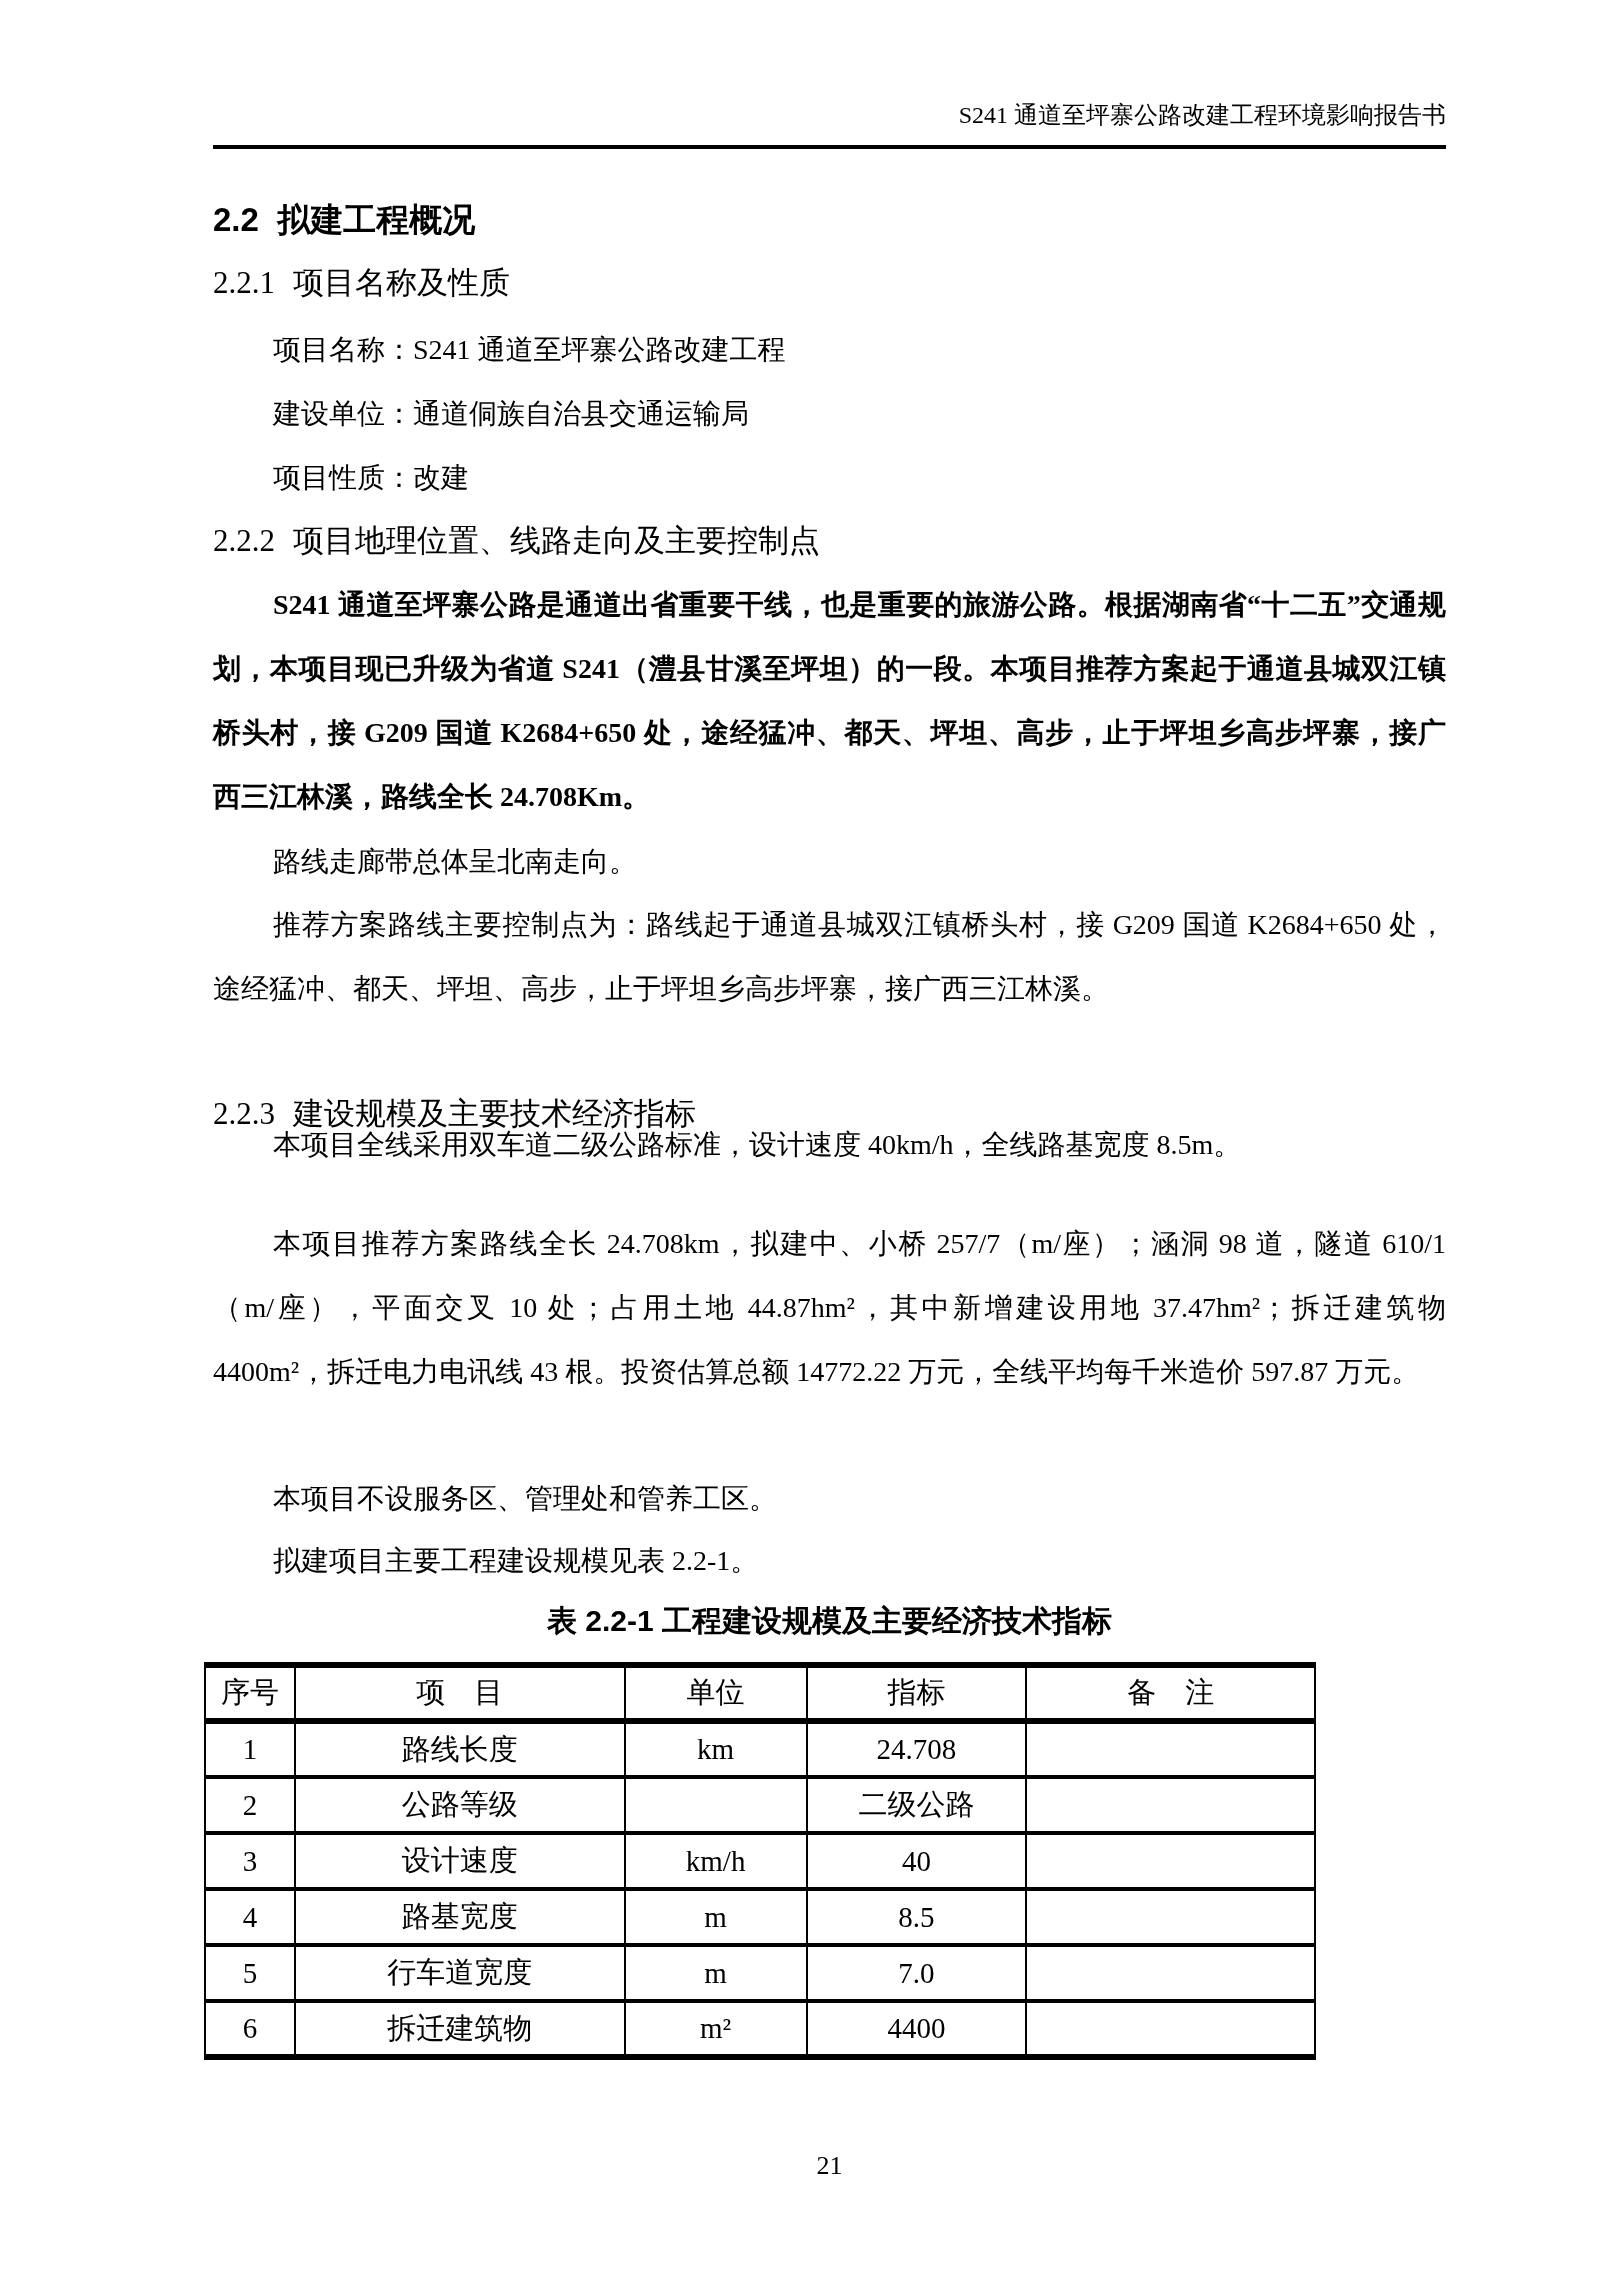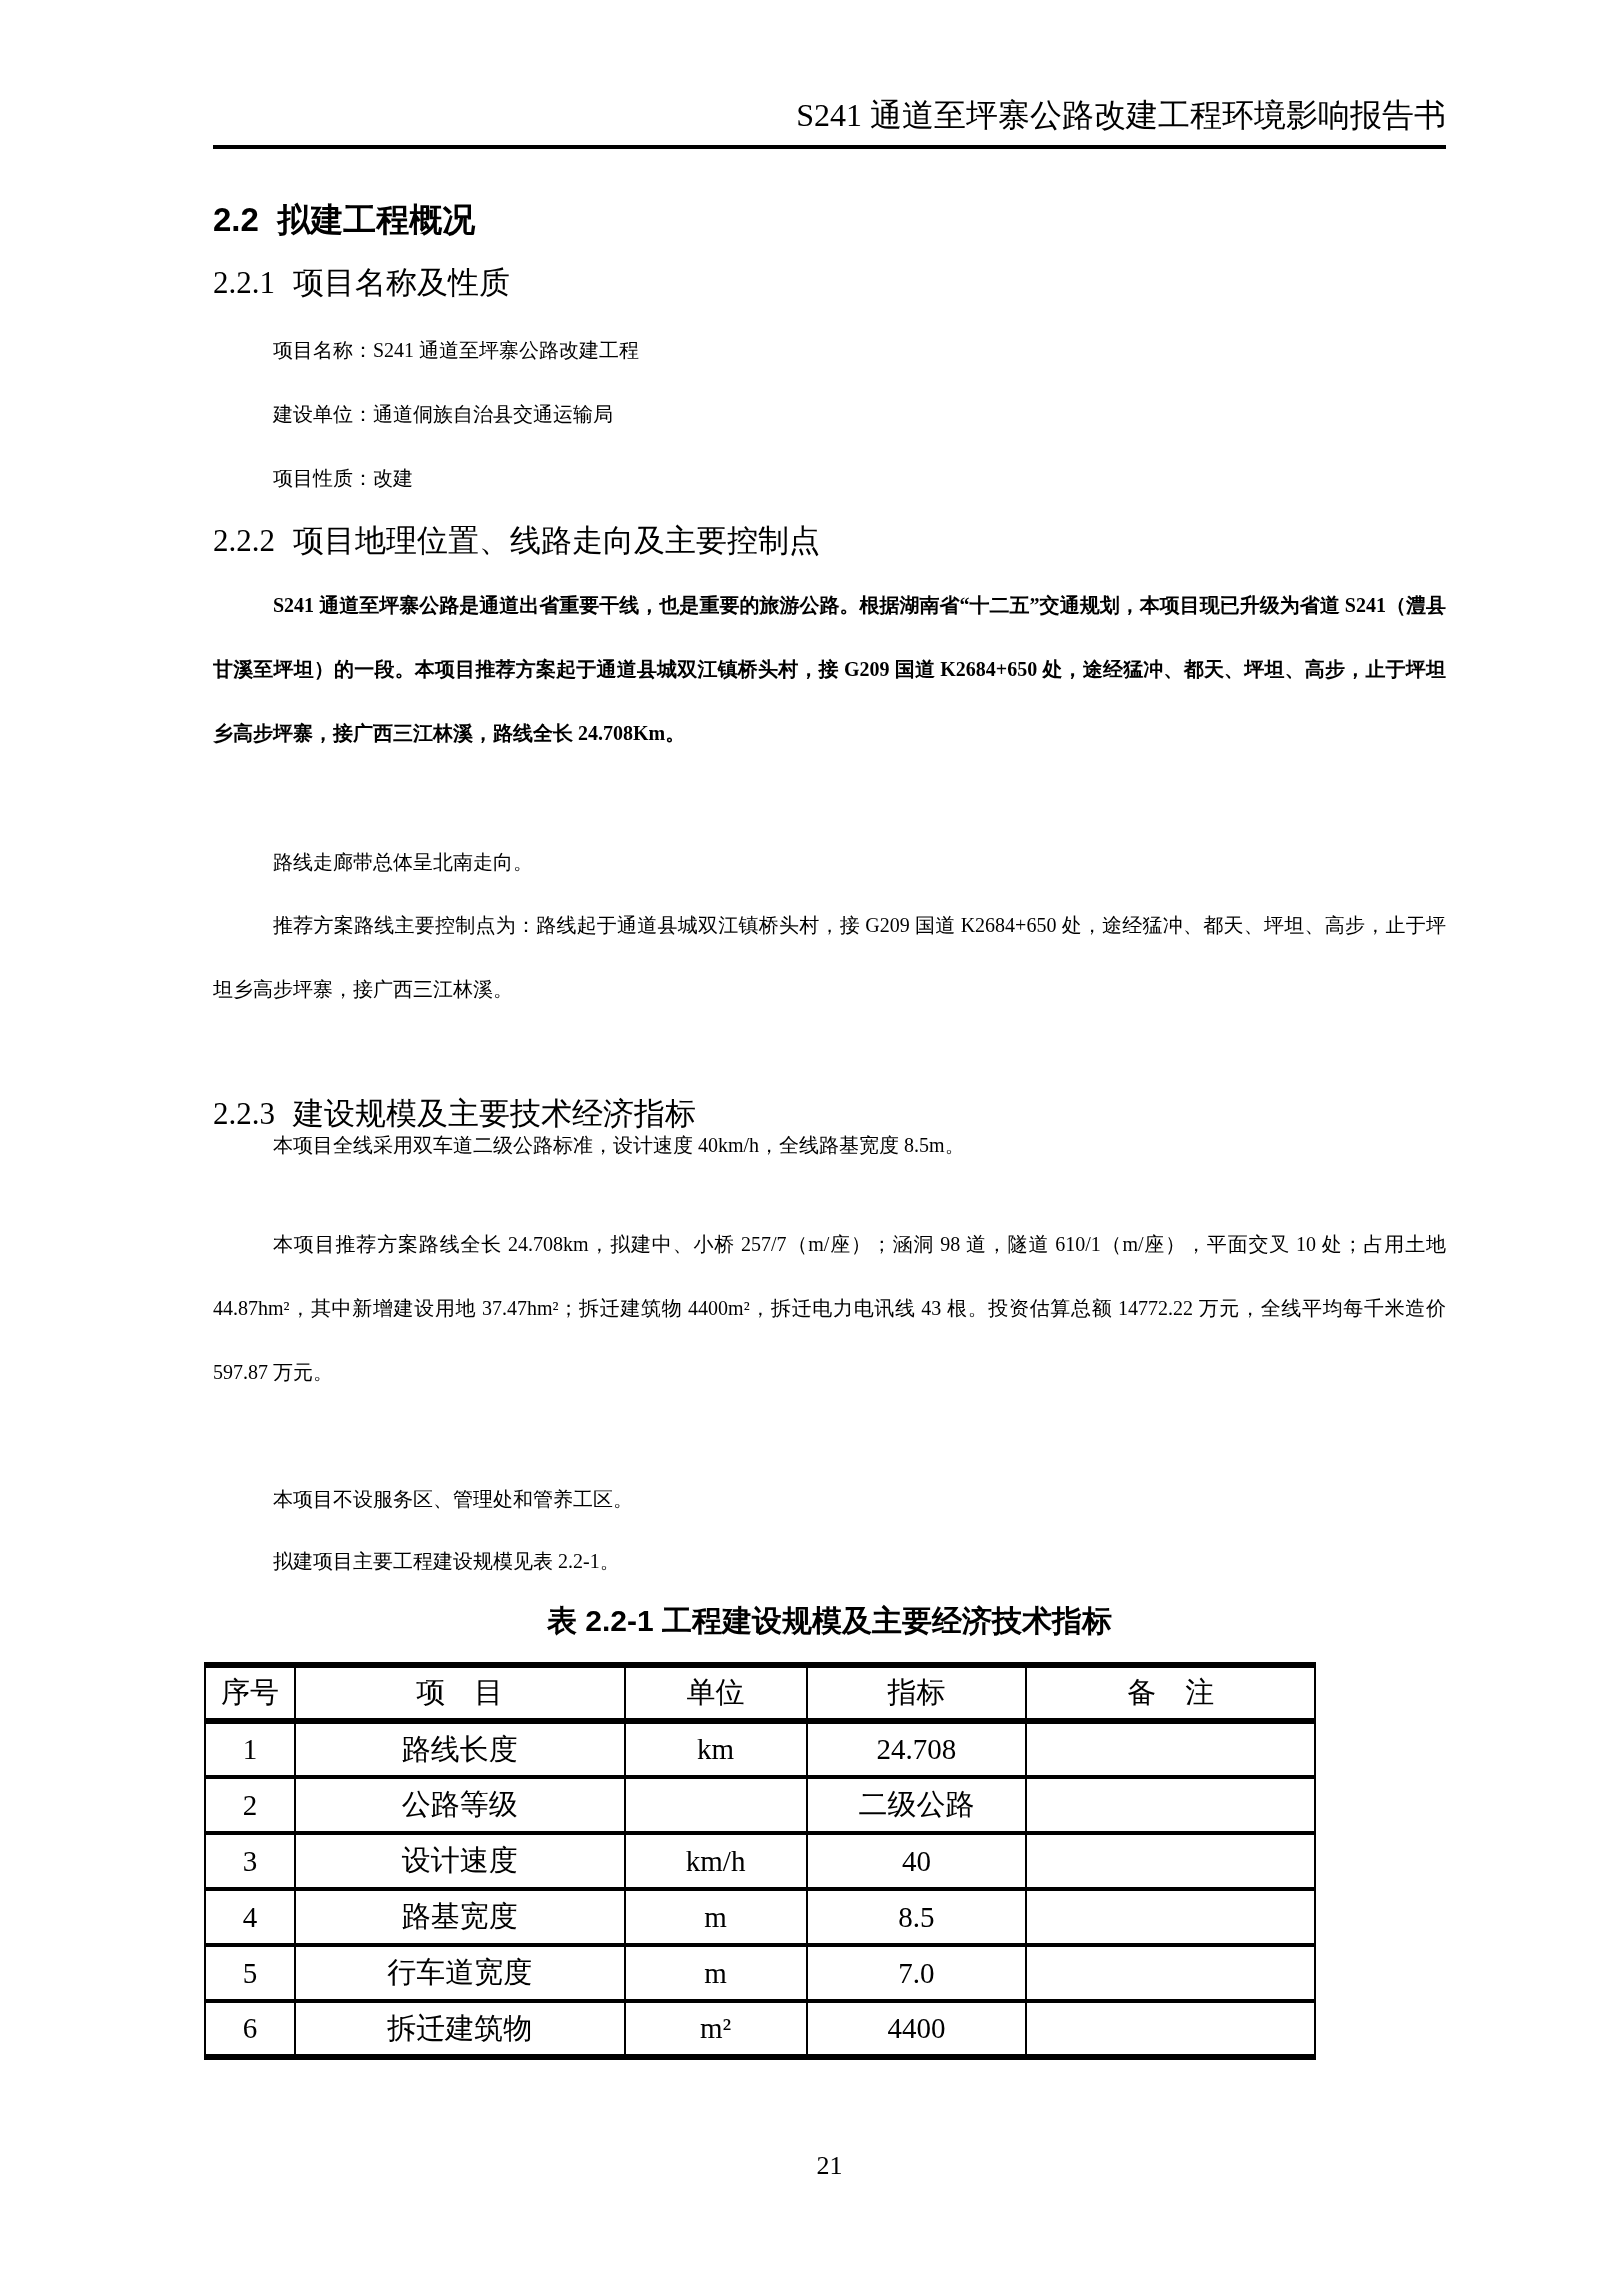--- a/index.html
+++ b/index.html
@@ -10,21 +10,21 @@
     height: 2295px;
     background: #ffffff;
     color: #000000;
     font-family: "Liberation Serif", "DejaVu Serif", serif;
     overflow: hidden;
   }
   .header-title {
     position: absolute;
     left: 213px; top: 98px; width: 1233px;
     text-align: right;
-    font-size: 32px;
+    font-size: 24px;
     line-height: 34px;
   }
   .header-rule {
     position: absolute;
     left: 213px; top: 145px; width: 1233px; height: 3.9px;
     background: #000000;
   }
   .sec-h1 {
     position: absolute;
     left: 213px; top: 200px;
@@ -42,21 +42,21 @@
     font-size: 31px;
     line-height: 38px;
   }
   .sec-h2 .ttl { margin-left: 18px; }
   #h221 { top: 264px; }
   #h222 { top: 522px; }
   #h223 { top: 1095px; }
   .para {
     position: absolute;
     left: 213px; width: 1233px;
-    font-size: 20px;
+    font-size: 28px;
     line-height: 64px;
     text-align: justify;
     text-indent: 60px;
   }
   #p-name    { top: 318px; }
   #p-builder { top: 382px; }
   #p-nature  { top: 446px; }
   #p222-1 { top: 573px; font-weight: bold; }
   #p222-2 { top: 830px; }
   #p222-3 { top: 893px; }

